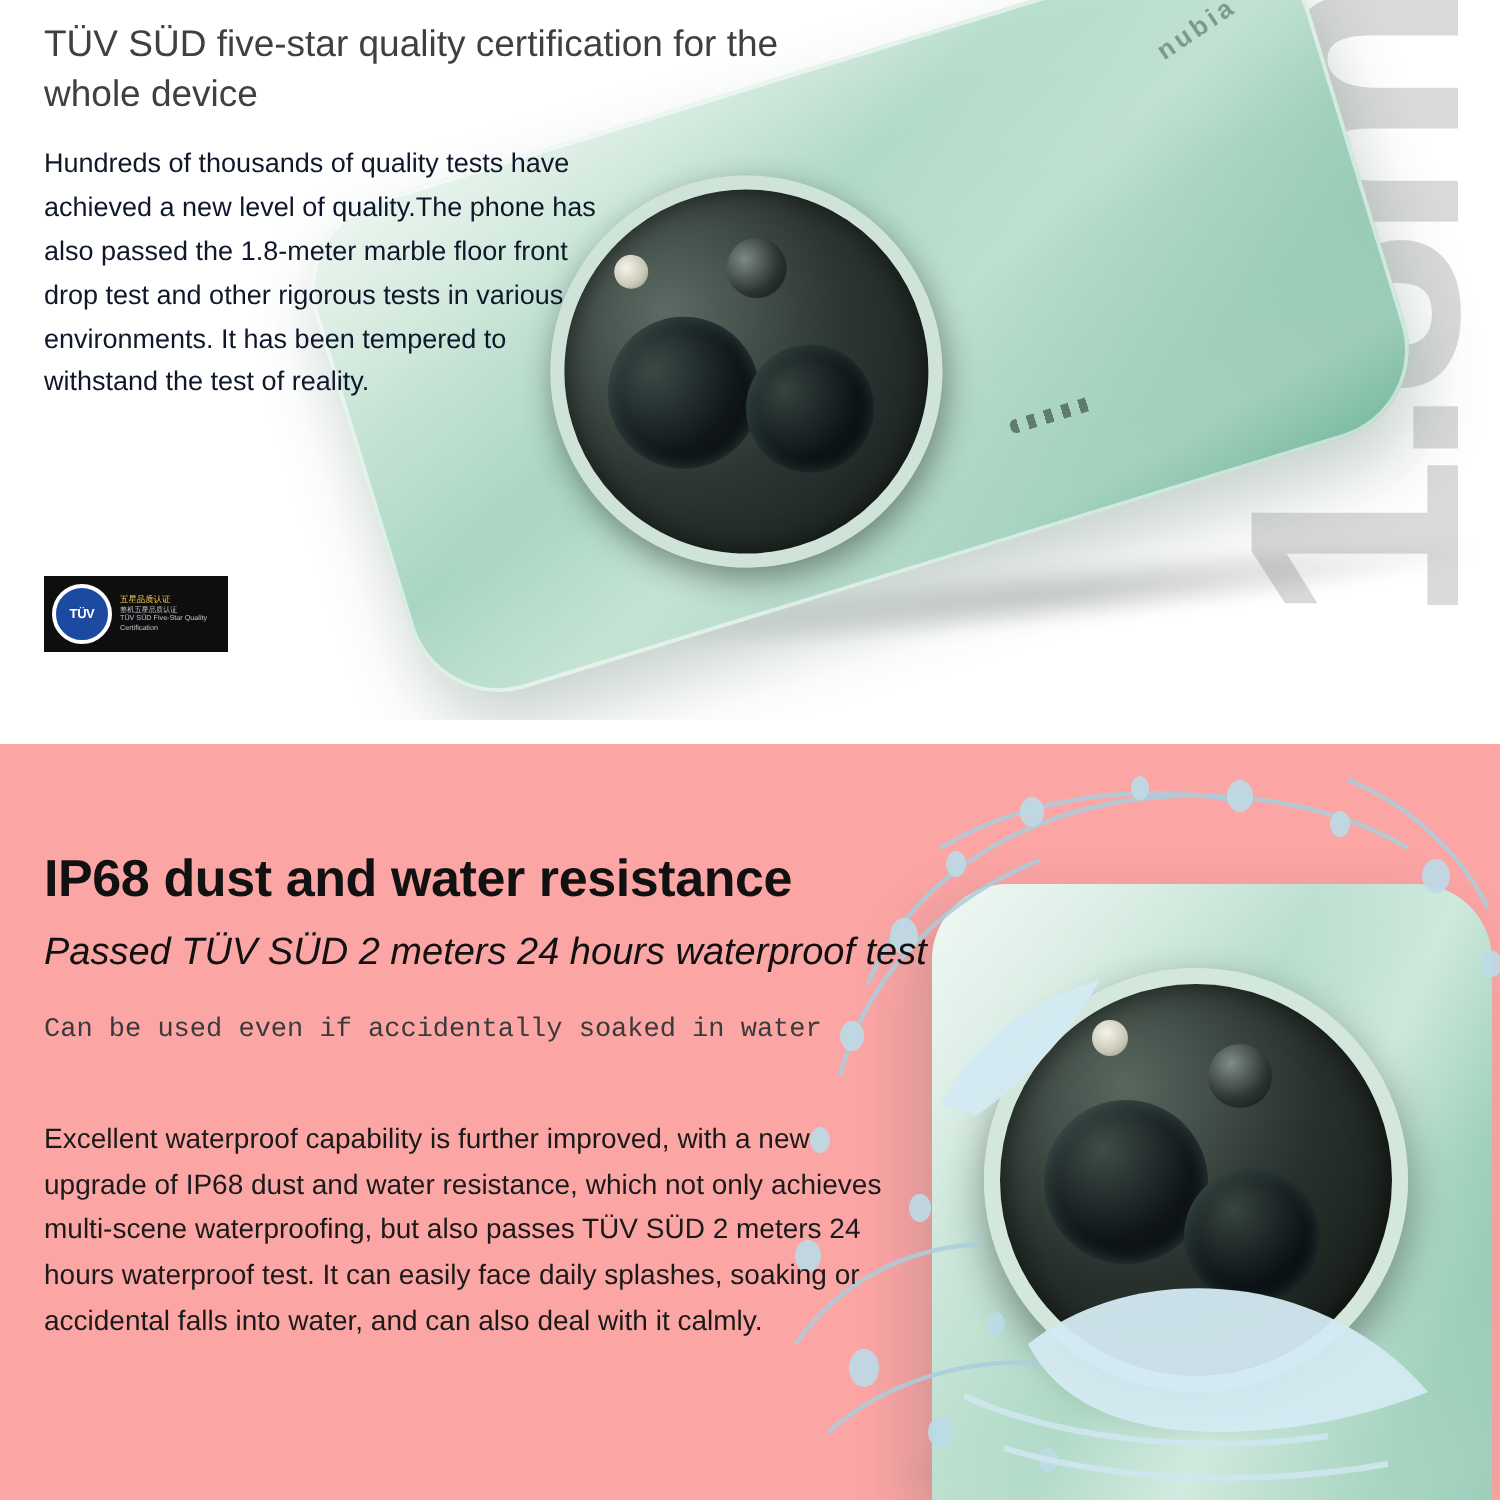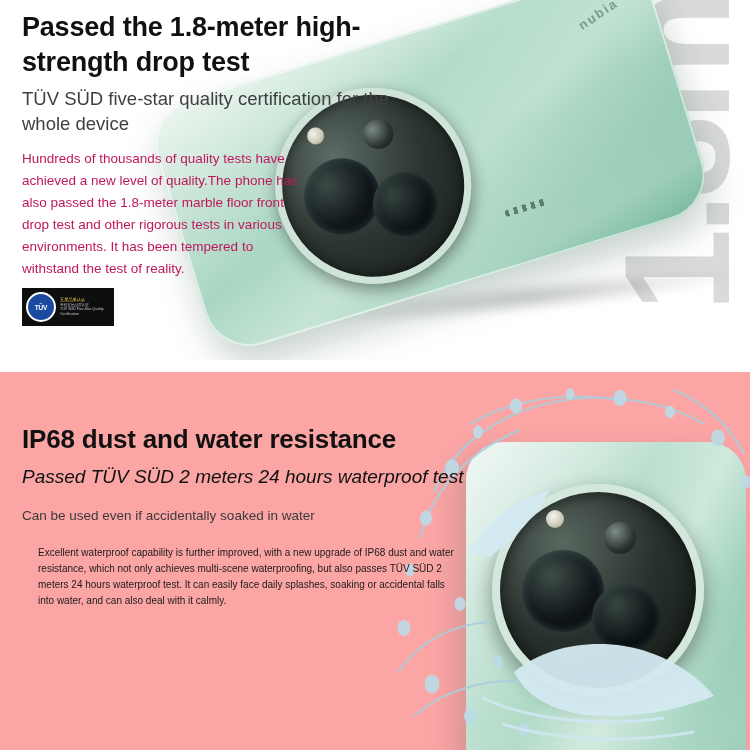--- a/index.html
+++ b/index.html
@@ -44,21 +44,21 @@
     margin: 0 0 8px 0;
   }
   .p1-sub {
     font-size: 18.5px;
     color: #404040;
     line-height: 1.33;
     margin: 0 0 12px 0;
   }
   .p1-body {
     font-size: 13.5px;
-    color: #be185d;
+    color: #0f172a;
     line-height: 1.62;
     margin: 0;
     width: 285px;
   }
 
   
   .bigmark {
     position: absolute;
     right: -6px;
     top: -6px;
@@ -276,28 +276,29 @@
   .p2-sub {
     font-size: 19px;
     color: #111111;
     margin: 0 0 18px 0;
     line-height: 1.25;
     font-style: italic;
   }
   .p2-note {
     font-size: 13.5px;
     color: #3a3a3a;
-    margin: 0 0 19px 0;
+    margin: 0 0 32px 0;
     line-height: 1.4;
+    font-family: Liberation Mono, monospace;
   }
   .p2-body {
-    font-size: 10px;
+    font-size: 14px;
     color: #1a1a1a;
     line-height: 1.62;
-    margin: 16px;
+    margin: 0;
     width: 420px;
   }
 
   
   .p2-art {
     position: absolute;
     right: 0;
     top: 0;
     width: 400px;
     height: 378px;
@@ -408,21 +409,20 @@
           <div class="p1-lens-c"></div>
           <div class="p1-flash"></div>
         </div>
         <div class="p1-side-grills"></div>
         <div class="p1-phone-edge"></div>
         <div class="p1-brand">nubia</div>
       </div>
     </div>
 
     <div class="panel-one-copy">
-      <h1 class="p1-title">Passed the 1.8-meter high-strength drop test</h1>
       <p class="p1-sub">TÜV SÜD five-star quality certification for the whole device</p>
       <p class="p1-body">Hundreds of thousands of quality tests have achieved a new level of quality.The phone has also passed the 1.8-meter marble floor front drop test and other rigorous tests in various environments. It has been tempered to withstand the test of reality.</p>
     </div>
 
     <div class="tuv-badge">
       <div class="tuv-mark">TÜV</div>
       <div class="tuv-lines">
         <div class="tuv-line-top">五星品质认证</div>
         <div class="tuv-line-sub">整机五星品质认证</div>
         <div class="tuv-line-sub">TÜV SÜD Five-Star Quality</div>

